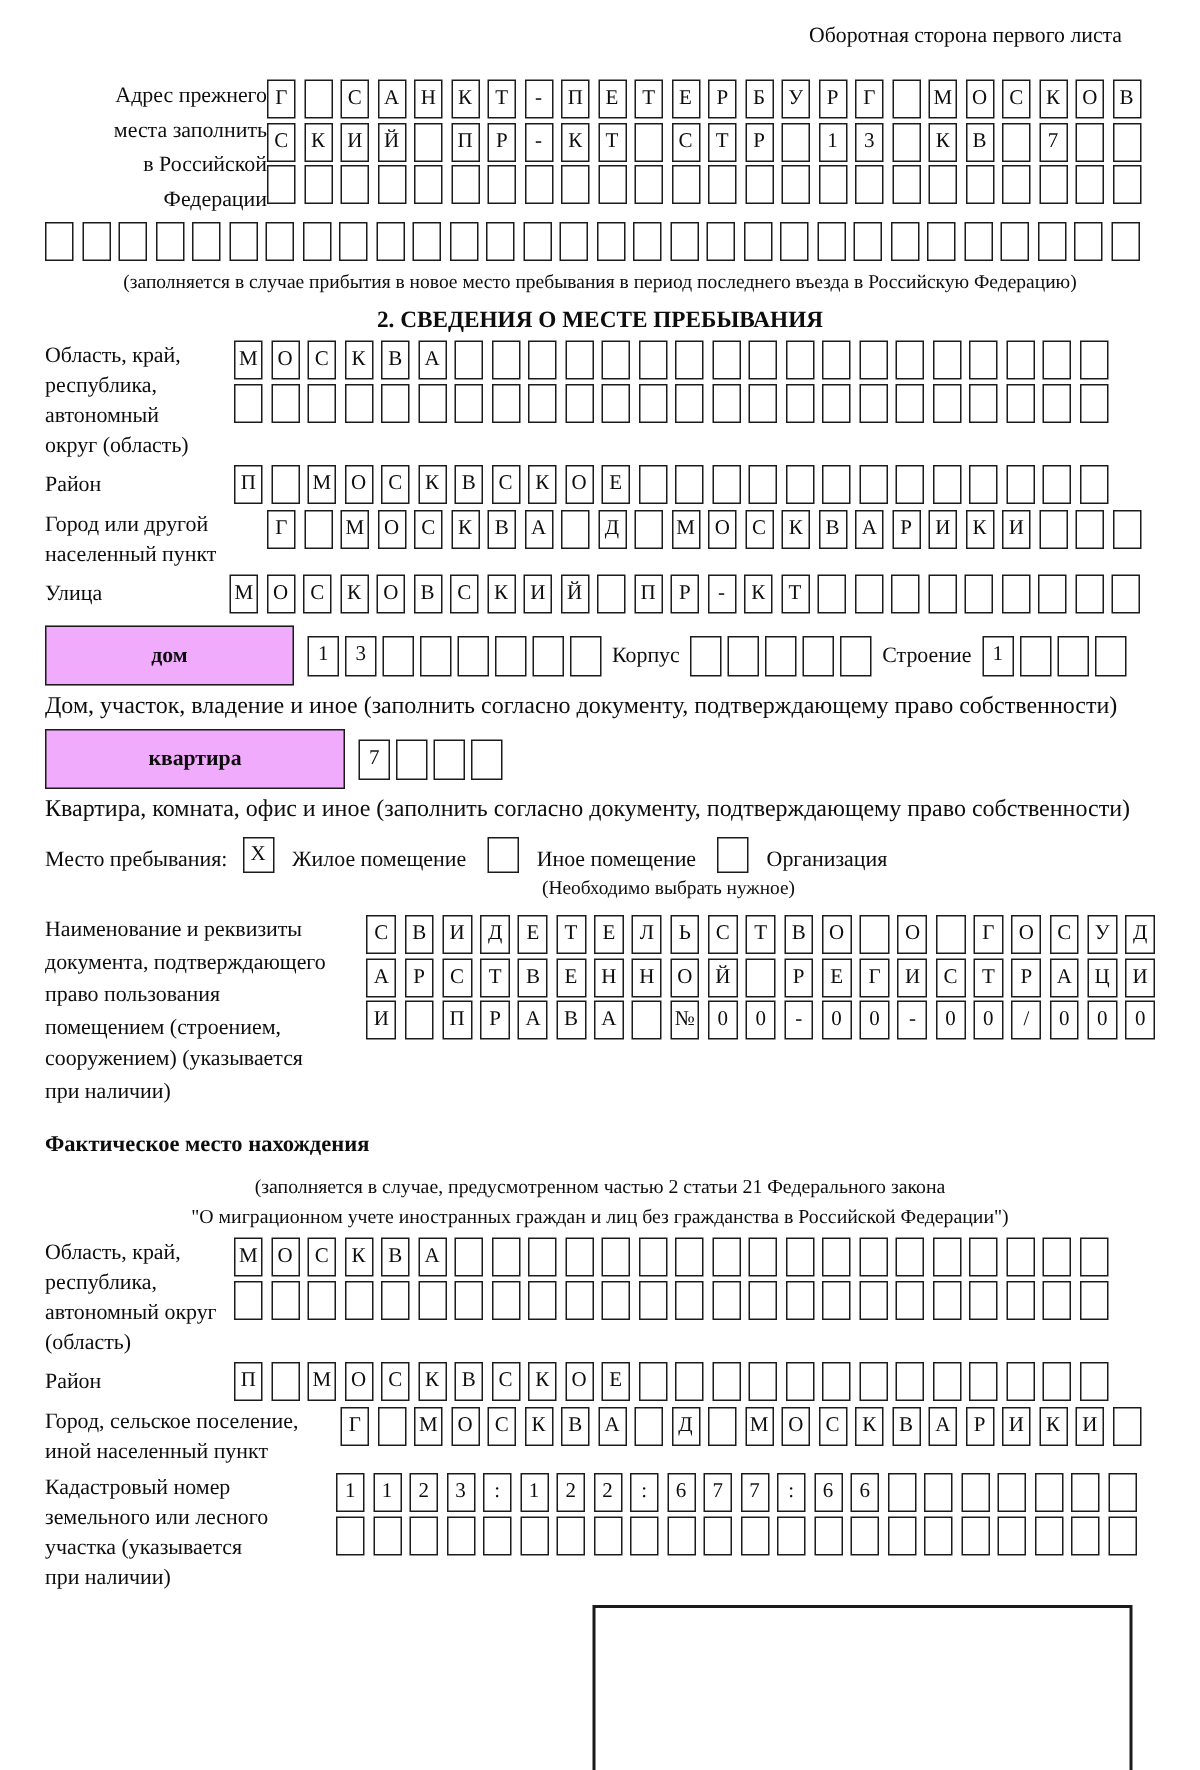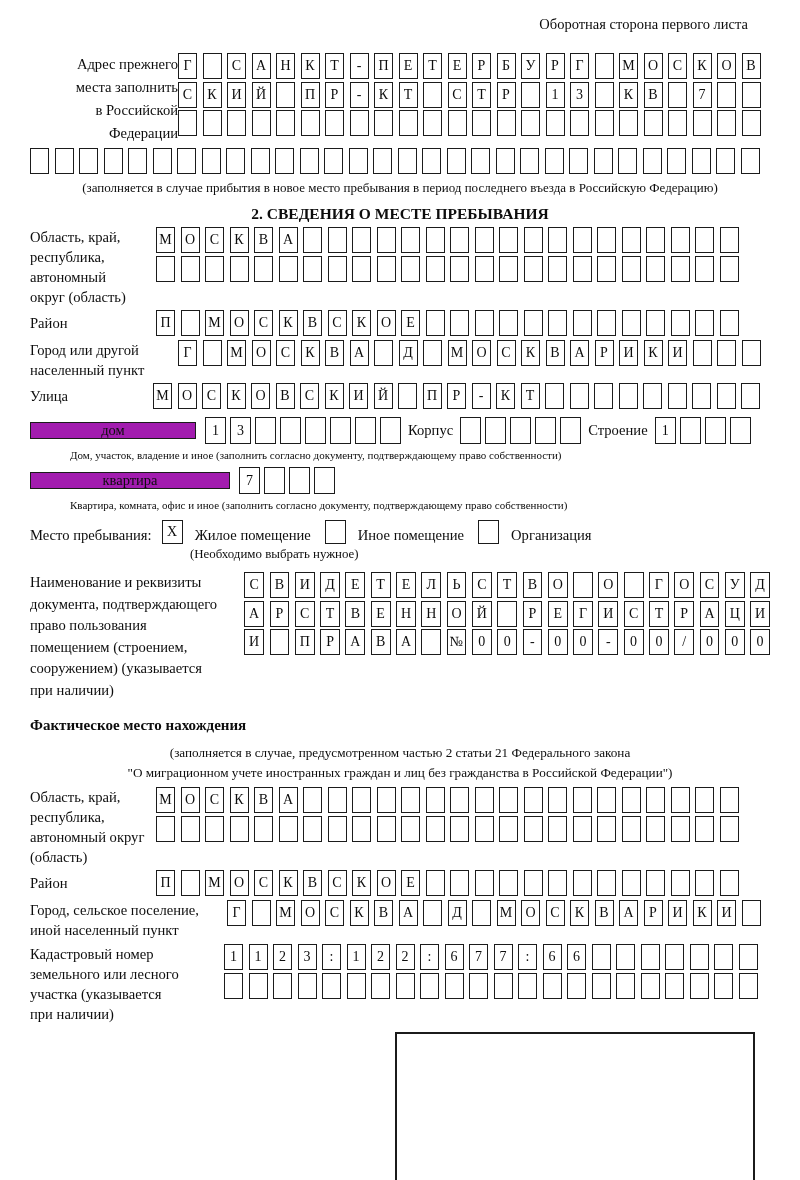--- a/index.html
+++ b/index.html
@@ -39,39 +39,39 @@
   .block-a { margin-top: 20px; }
   .overflow-row { margin-top: 3px; }
   .note-center { text-align: center; font-size: 13px; margin-top: 6px; }
   .sec-title { text-align: center; font-weight: bold; font-size: 15.5px; margin-top: 9px; }
 
   .field { margin-top: 4px; }
   .field-tight { margin-top: 3px; }
 
   .house-row { display: flex; align-items: center; margin-top: 8px; }
   .labelbox {
-    border: 1.7px solid #1b1b1b; height: 17px;
+    border: 1.7px solid #1b1b1b; height: 40px;
     display: flex; align-items: center; justify-content: center;
-    font-size: 14.5px; background: #a21caf;
+    font-size: 14.5px; background: #f0abfc; font-weight: bold;
   }
   .house-box { width: 166px; margin-right: 9px; }
   .apt-box { width: 200px; margin-right: 9px; }
   .inline-label { font-size: 14.6px; margin: 0 7px; white-space: nowrap; }
-  .small-note { font-size: 11px; margin-top: 5px; margin-left: 40px; }
+  .small-note { font-size: 16px; margin-top: 5px; }
 
   .apt-row { display: flex; align-items: center; margin-top: 6px; }
 
   .stay-row { display: flex; align-items: flex-end; margin-top: 9px; font-size: 14.6px; }
   .checkbox {
     width: 21px; height: 24px; border: 1.7px solid #1b1b1b;
     display: flex; align-items: center; justify-content: center;
     font-size: 14px; margin: 0 12px 0 14px; background: #fff;
   }
   .checkbox.first { margin-left: 10px; }
-  .stay-note { font-size: 12.9px; margin-left: 160px; width: 340px; text-align: left; margin-top: 3px; }
+  .stay-note { font-size: 12.9px; margin-left: 160px; width: 340px; text-align: right; margin-top: 3px; }
 
   .doc-block { margin-top: 10px; }
 
   .subhead { text-align: left; font-weight: bold; font-size: 15px; margin-top: 16px; }
   .subnote { text-align: center; font-size: 13.2px; line-height: 20px; margin-top: 9px; }
 
   .stamp-wrap { margin-top: 8px; margin-left: 365px; }
   .stamp-box { width: 360px; height: 175px; border: 2px solid #1b1b1b; background: #fff; }
 </style>
 </head>

